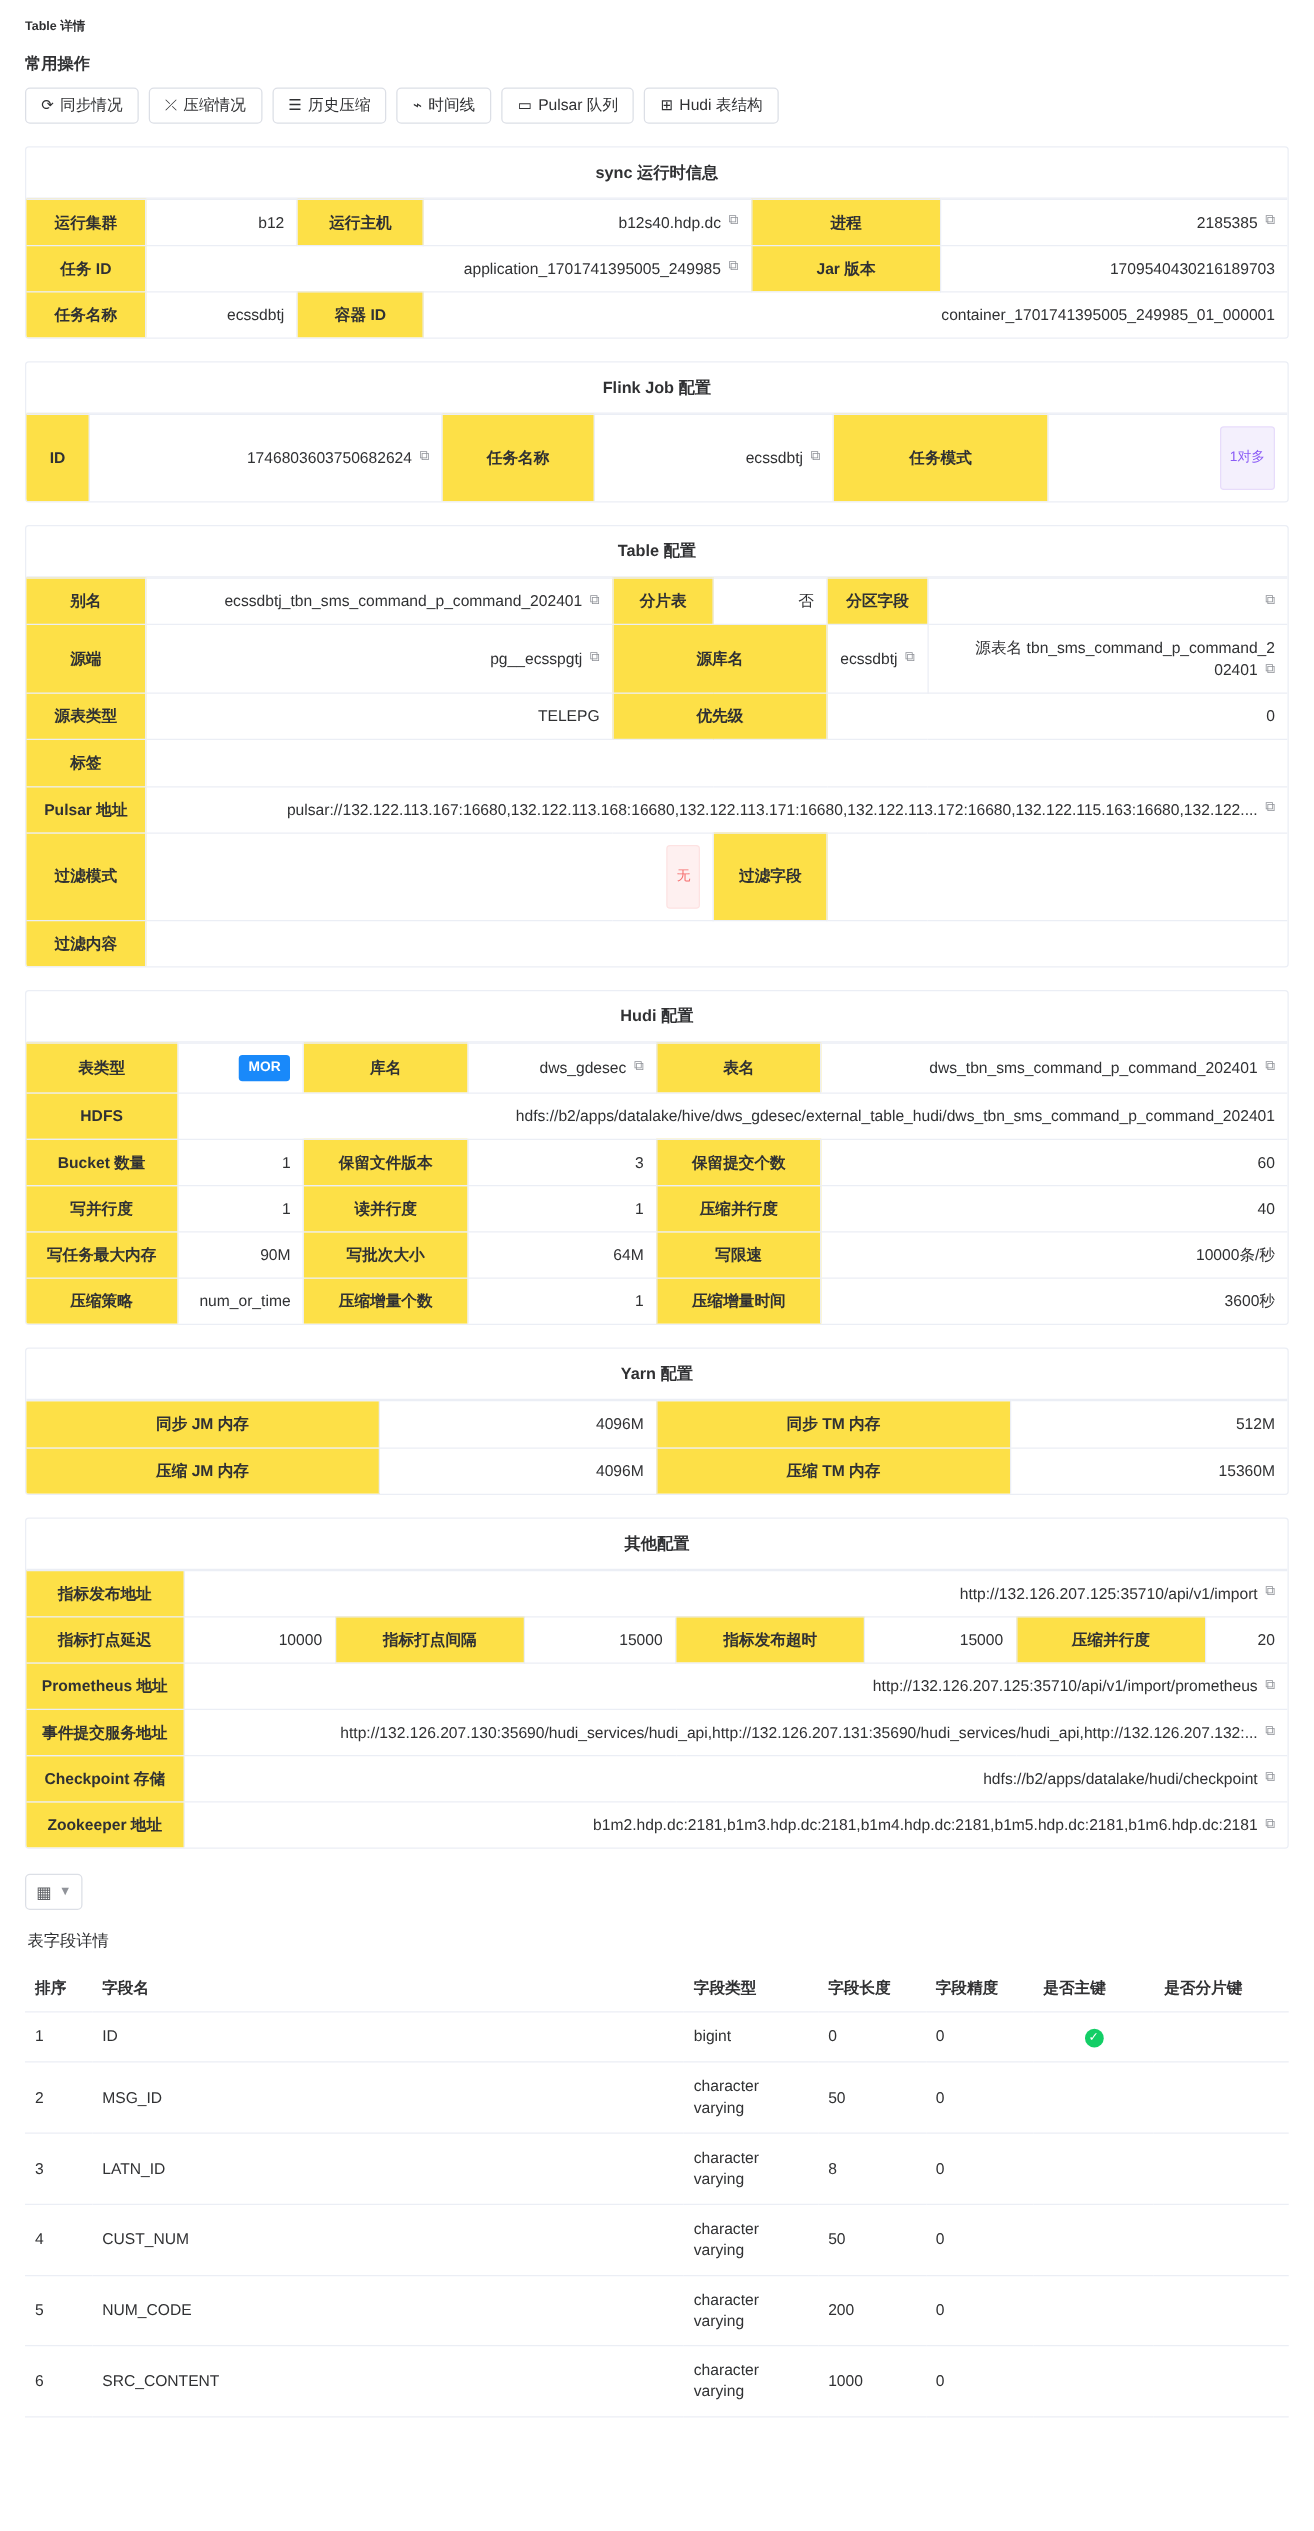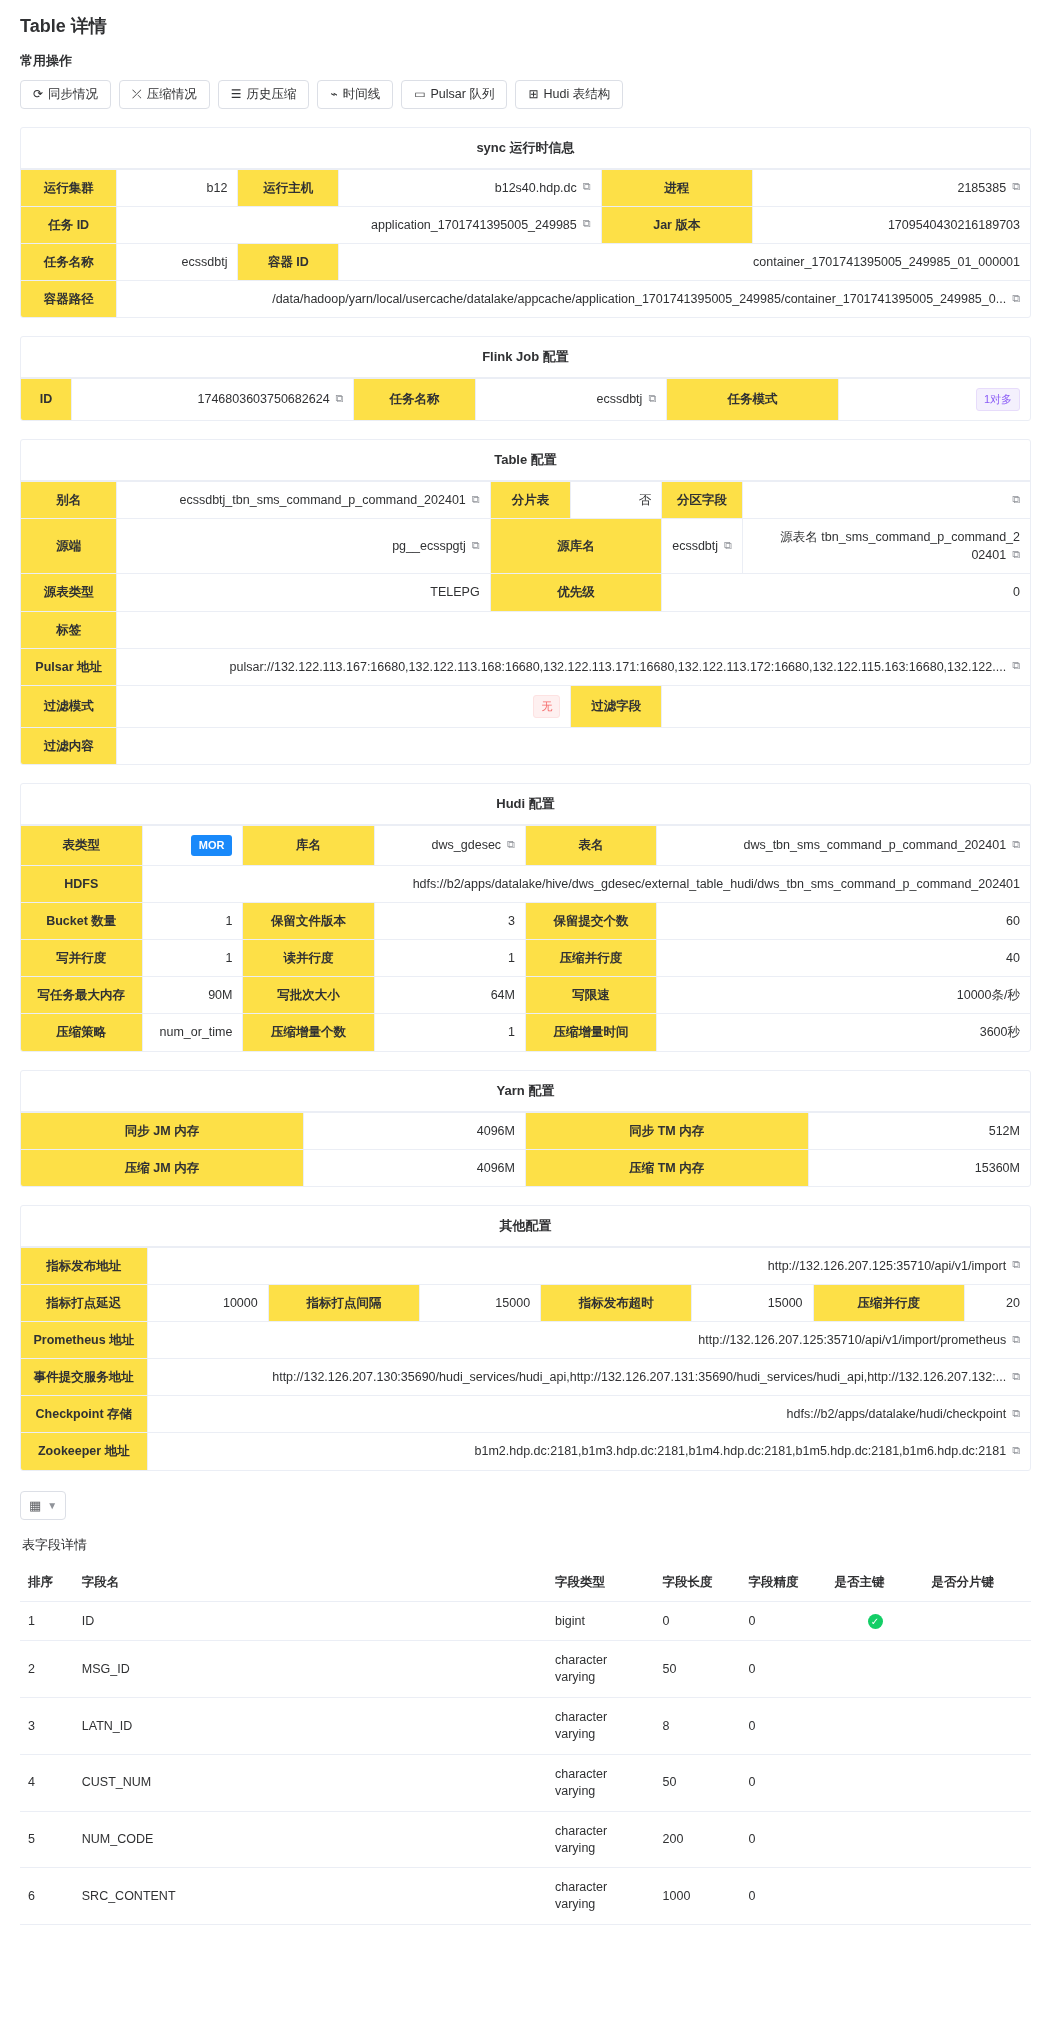--- a/index.html
+++ b/index.html
@@ -12,21 +12,21 @@
   }
   body {
     width: 1051px;
     min-height: 2025px;
     font-size: 13px;
   }
   .page {
     padding: 10px 20px 0 20px;
   }
   .page-title {
-    font-size: 18px;
+    font-size: 10px;
     font-weight: bold;
     margin: 4px 0 14px 0;
     color: #303133;
   }
   .section-label {
     font-size: 13px;
     font-weight: bold;
     margin: 0 0 10px 0;
     color: #303133;
   }
@@ -96,21 +96,21 @@
     margin-left: 6px;
     color: #909399;
     cursor: pointer;
     font-size: 11px;
     vertical-align: middle;
     position: relative;
     top: -1px;
   }
   .tag {
     display: inline-block;
-    padding: 2px 7px;
+    padding: 16px 7px;
     border-radius: 3px;
     font-size: 11px;
     line-height: 17px;
     vertical-align: middle;
   }
   .tag-purple { background: #f4f0fd; color: #8b5cf6; border: 1px solid #e7dcfb; }
   .tag-red { background: #fef0f0; color: #f56c6c; border: 1px solid #fde2e2; }
   .tag-blue { background: #1989fa; color: #ffffff; font-weight: bold; padding: 2px 8px; border-radius: 3px; }
   
   .col-toggle {
@@ -234,26 +234,20 @@
         </td>
         <td class="k">Jar 版本</td>
         <td class="v">1709540430216189703</td>
       </tr>
       <tr>
         <td class="k">任务名称</td>
         <td class="v">ecssdbtj</td>
         <td class="k">容器 ID</td>
         <td class="v" colspan="3">container_1701741395005_249985_01_000001</td>
       </tr>
-      <tr>
-        <td class="k">容器路径</td>
-        <td class="v" colspan="5">
-          <span>/data/hadoop/yarn/local/usercache/datalake/appcache/application_1701741395005_249985/container_1701741395005_249985_0...</span><span class="copy">⧉</span>
-        </td>
-      </tr>
     </tbody>
       </table>
   </div>
 
   
   <div class="card">
     <div class="card-head">Flink Job 配置</div>
     <table class="kv">
       <colgroup>
           <col style="width:5%">

